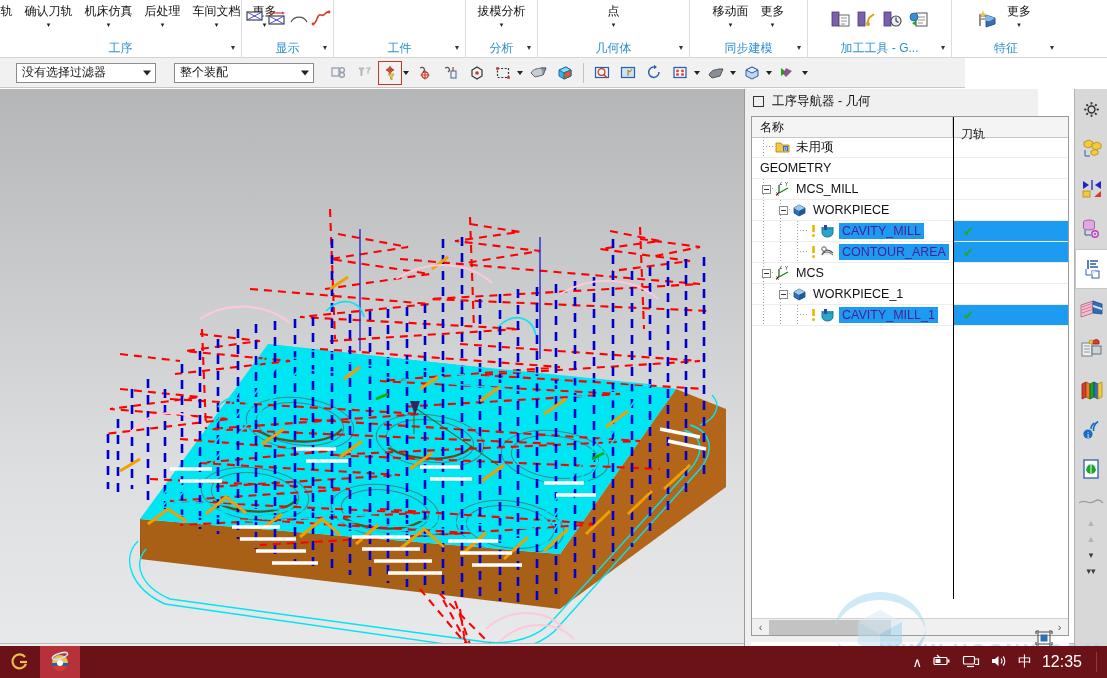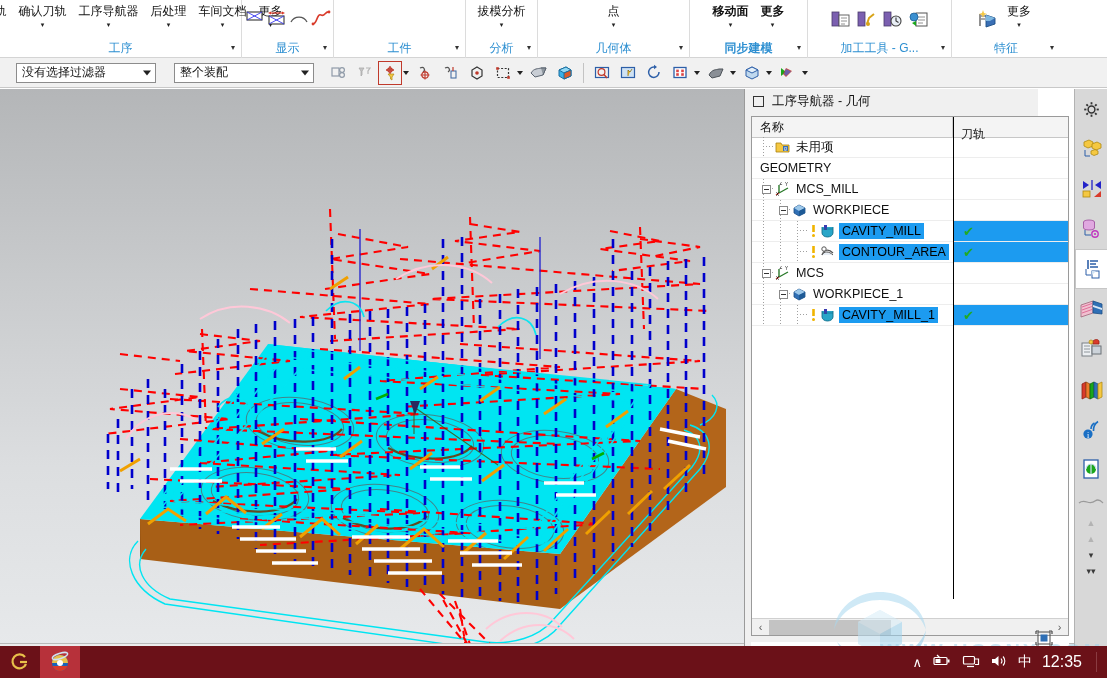--- a/index.html
+++ b/index.html
@@ -22,21 +22,21 @@
      justify-content:center;color:#2d8fd1;font-size:12px;}
   .rgroup-title .caret{position:absolute;right:6px;color:#333;font-size:8px;line-height:1;}
 
   .btn-lg{display:flex;flex-direction:column;align-items:center;justify-content:flex-start;
       padding:2px 6px 0 6px;cursor:default;white-space:nowrap;height:36px;box-sizing:border-box;}
   .btn-lg .lbl{font-size:12px;color:#111;line-height:16px;}
   .btn-lg .dn{font-size:7px;color:#222;line-height:7px;margin-top:2px;}
   .icobtn{display:flex;align-items:center;justify-content:center;width:26px;height:26px;}
 
   
-  .toolbar2{position:absolute;left:0;top:58px;width:1107px;height:30px;background:#f1f1f1;
+  .toolbar2{position:absolute;left:0;top:58px;width:965px;height:30px;background:#f1f1f1;
             border-bottom:1px solid #c8c8c8;box-sizing:border-box;display:flex;align-items:center;padding:0 4px;}
   .combo{height:20px;background:#fff;border:1px solid #8c8c8c;box-sizing:border-box;
      display:flex;align-items:center;position:relative;font-size:12px;padding-left:5px;color:#111;}
   .combo .arw{position:absolute;right:4px;top:50%;transform:translateY(-50%);
      width:0;height:0;border-left:4px solid transparent;border-right:4px solid transparent;border-top:5px solid #222;}
   .tsep{width:1px;height:20px;background:#c3c3c3;margin:0 5px;}
   .tcaret{width:0;height:0;border-left:3.5px solid transparent;border-right:3.5px solid transparent;
      border-top:4.5px solid #222;margin:0 3px 0 1px;align-self:center;}
 
   
@@ -56,21 +56,21 @@
   .tree-head{display:flex;height:20px;background:#f4f4f4;border-bottom:1px solid #c7c7c7;}
   .th{font-size:12px;color:#111;display:flex;align-items:center;padding-left:8px;box-sizing:border-box;}
   .th.name{width:201px;border-right:1px solid #cfcfcf;}
   .th.path{flex:1;margin-top:14px;}
   .tree-body{position:absolute;top:20px;left:0;right:0;bottom:36px;overflow:hidden;}
   .trow{height:20px;display:flex;align-items:center;position:relative;border-bottom:1px solid #ededed;}
   .trow .namecell{width:201px;height:20px;display:flex;align-items:center;position:relative;box-sizing:border-box;}
   .trow .pathcell{flex:1;height:20px;display:flex;align-items:center;padding-left:10px;box-sizing:border-box;}
   .colline{position:absolute;left:201px;top:0;bottom:36px;width:1px;background:#000;z-index:5;}
   .lbl-txt{font-size:12.5px;color:#111;padding:0 2px;white-space:nowrap;}
-  .sel .lbl-txt{background:#1c9bf0;color:#000000;padding:1px 3px;}
+  .sel .lbl-txt{background:#1c9bf0;color:#4c1d95;padding:1px 3px;}
   .sel .pathcell{background:#1c9bf0;}
   .chk{color:#22aa22;font-size:13px;font-weight:bold;}
   .expander{width:9px;height:9px;border:1px solid #8a8a8a;background:#fff;box-sizing:border-box;
      position:relative;flex:0 0 auto;}
   .expander:before{content:"";position:absolute;left:1px;right:1px;top:3px;height:1px;background:#333;}
 
   .hscroll{position:absolute;left:0;right:0;bottom:0;height:17px;background:#f0f0f0;border-top:1px solid #d0d0d0;
      display:flex;align-items:center;box-sizing:border-box;}
   .hs-btn{width:17px;height:15px;display:flex;align-items:center;justify-content:center;
      font-size:11px;color:#5a5a5a;flex:0 0 auto;}
@@ -111,21 +111,21 @@
         <div class="rgroup" style="width: 242px;">
           <div class="rgroup-items">
             <div class="btn-lg">
               <span class="lbl">生成刀轨</span>
             </div>
             <div class="btn-lg">
               <span class="lbl">确认刀轨</span>
               <span class="dn">▾</span>
             </div>
             <div class="btn-lg">
-              <span class="lbl">工序导航器</span>
+              <span class="lbl">机床仿真</span>
               <span class="dn">▾</span>
             </div>
             <div class="btn-lg">
               <span class="lbl">后处理</span>
               <span class="dn">▾</span>
             </div>
             <div class="btn-lg">
               <span class="lbl">车间文档</span>
               <span class="dn">▾</span>
             </div>
@@ -197,21 +197,21 @@
             <div class="btn-lg">
               <span class="lbl">点</span>
               <span class="dn">▾</span>
             </div>
           </div>
           <div class="rgroup-title">
             <span>几何体</span>
             <span class="caret">▾</span>
           </div>
         </div>
-        <div class="rgroup" style="width: 118px; font-weight: bold;">
+        <div class="rgroup" style="width: 118px;">
           <div class="rgroup-items">
             <div class="btn-lg">
               <span class="lbl">移动面</span>
               <span class="dn">▾</span>
             </div>
             <div class="btn-lg">
               <span class="lbl">更多</span>
               <span class="dn">▾</span>
             </div>
           </div>

